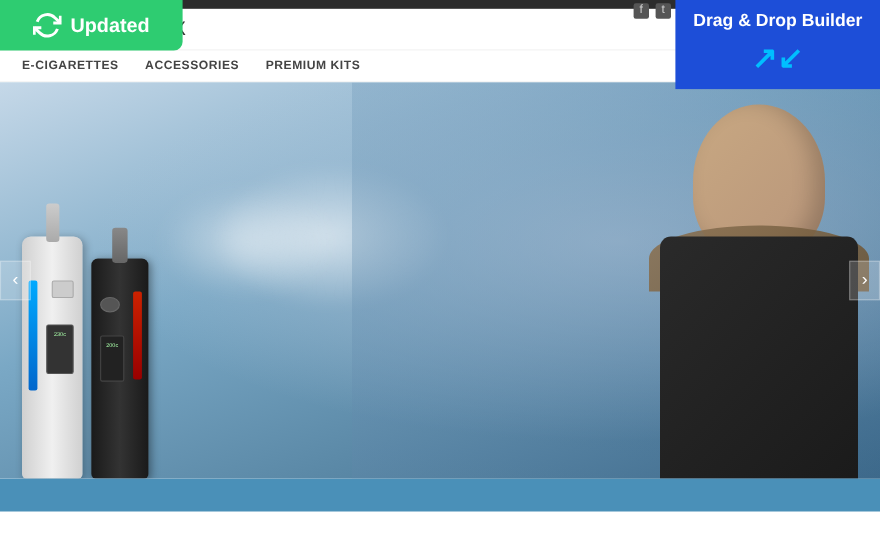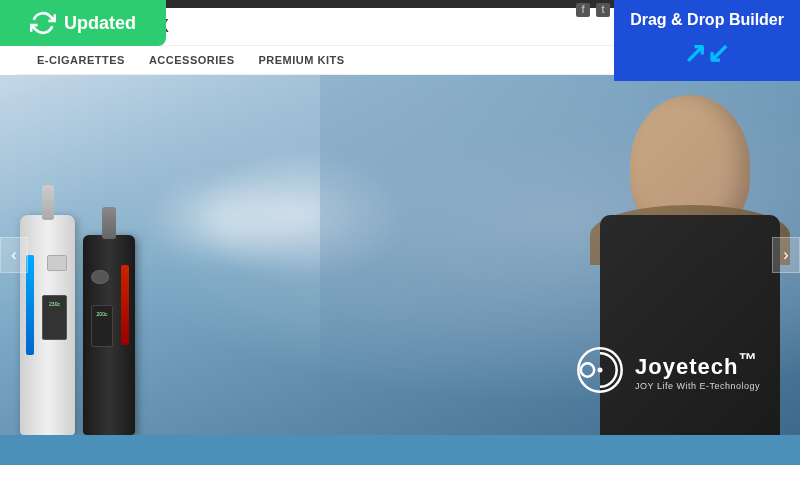--- a/index.html
+++ b/index.html
@@ -96,21 +96,20 @@
     }
 
     
     .nav {
       background: white;
       display: flex;
       align-items: center;
       padding: 6px 20px;
       border-bottom: 1px solid #eee;
       justify-content: space-between;
-      margin-left: 17px;
     }
     .nav-links {
       display: flex;
       gap: 24px;
     }
     .nav-link {
       font-size: 11px;
       color: #444;
       text-decoration: none;
       letter-spacing: 0.5px;
@@ -449,32 +448,20 @@
       </div>
     </div>
   </div>
 
   <div class="person-area">
     <div class="person-head"></div>
     <div class="person-collar"></div>
     <div class="person-body"></div>
   </div>
 
-  <div class="joyetech-brand">
-    <svg class="joyetech-icon" viewBox="0 0 60 60">
-      <circle cx="30" cy="30" r="26" fill="none" stroke="white" stroke-width="3"></circle>
-      <path d="M30 10 A20 20 0 0 1 50 30 A20 20 0 0 1 30 50" fill="none" stroke="white" stroke-width="3"></path>
-      <circle cx="15" cy="30" r="8" fill="none" stroke="white" stroke-width="3"></circle>
-      <circle cx="30" cy="30" r="3" fill="white"></circle>
-    </svg>
-    <div class="joyetech-text">
-      <h2><span>Joyetech</span><sup>™</sup></h2>
-      <p>JOY Life With E-Technology</p>
-    </div>
-  </div>
 
   <div class="hero-arrow hero-arrow-left">
     <span>‹</span>
   </div>
   <div class="hero-arrow hero-arrow-right">
     <span>›</span>
   </div>
 </div>
 
 <div class="bottom-strip"></div>

